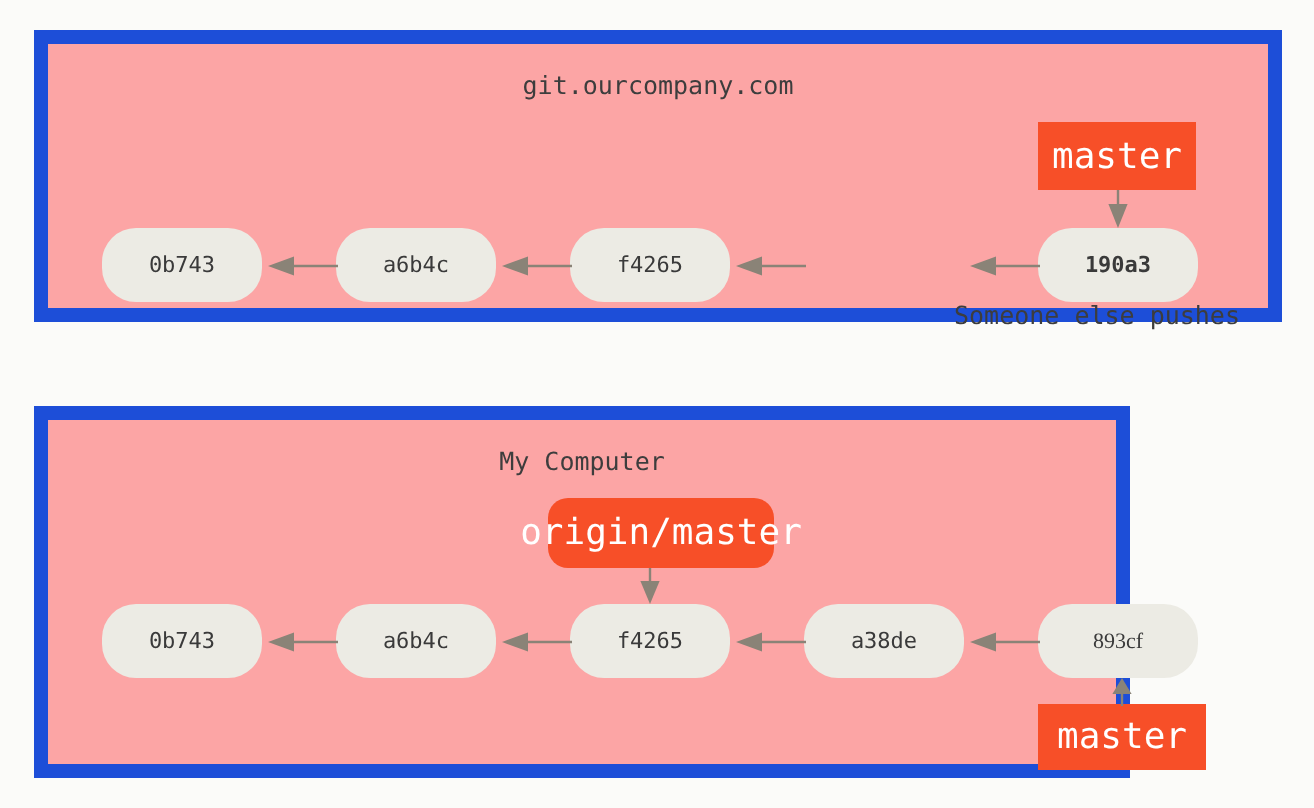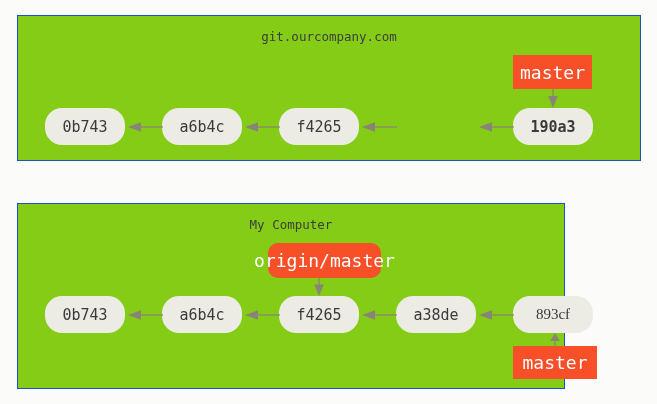--- a/index.html
+++ b/index.html
@@ -9,22 +9,22 @@
   body {
     width: 657px;
     height: 404px;
     background: #fbfbf9;
     font-family: "DejaVu Sans Mono", "Liberation Mono", monospace;
     overflow: hidden;
     position: relative;
   }
   .panel {
     position: absolute;
-    background: #84cc16;
-    border: 1px solid #1d4ed8;
+    background: #fca5a5;
+    border: 7px solid #1d4ed8;
     box-sizing: border-box;
   }
   #panel-remote {
     left: 17px;
     top: 15px;
     width: 624px;
     height: 146px;
   }
   #panel-local {
     left: 17px;
@@ -52,21 +52,21 @@
   }
   .commit {
     position: absolute;
     width: 80px;
     height: 37px;
     background: #ecebe4;
     border-radius: 17px;
     display: flex;
     align-items: center;
     justify-content: center;
-    font-size: 15px;
+    font-size: 11px;
     color: #3a3a3a;
     box-sizing: border-box;
     pointer-events: auto;
   }
   .arrow-h {
     position: absolute;
     height: 12px;
     width: 38px;
     pointer-events: auto;
   }
@@ -138,20 +138,21 @@
     </div>
 
     <div class="ref-label" style="left:495px; top:39px; width:79px; height:34px;">master</div>
     <div class="arrow-v" style="left:528px; top:73px; height:20px;">
       <svg width="14" height="20" viewBox="0 0 14 20">
         <line x1="7" y1="0" x2="7" y2="10" stroke="#8a8377" stroke-width="1.2"></line>
         <polygon points="7,19 2.2,7 11.8,7" fill="#8a8377"></polygon>
       </svg>
     </div>
 
+    <div class="caption" style="right:14px; top:128px;">Someone else pushes</div>
 
   </div>
 </div>
 
 <div class="panel" id="panel-local">
 
   <div class="panel-title">My Computer</div>
 
   <div class="commit-row">
 

